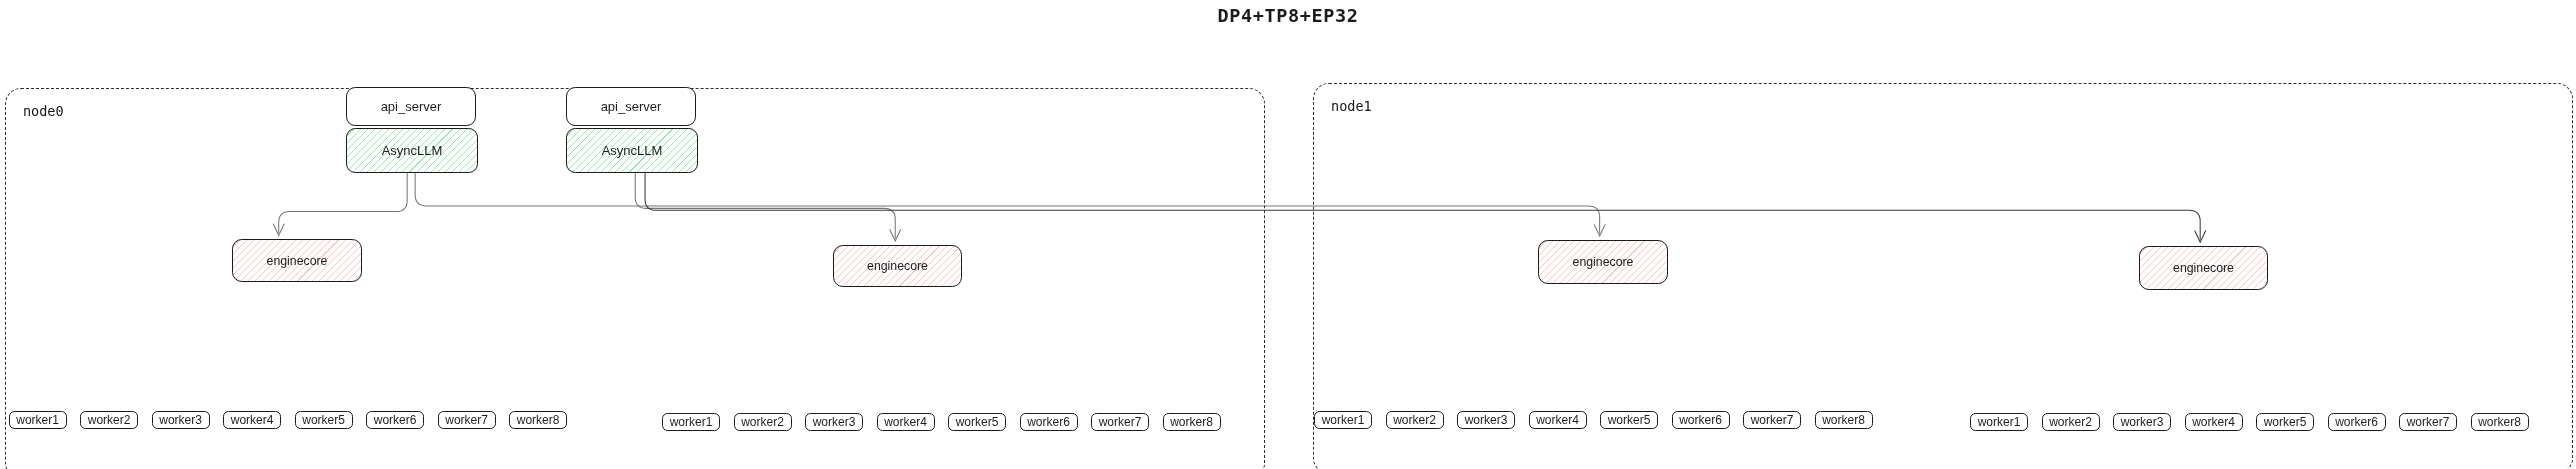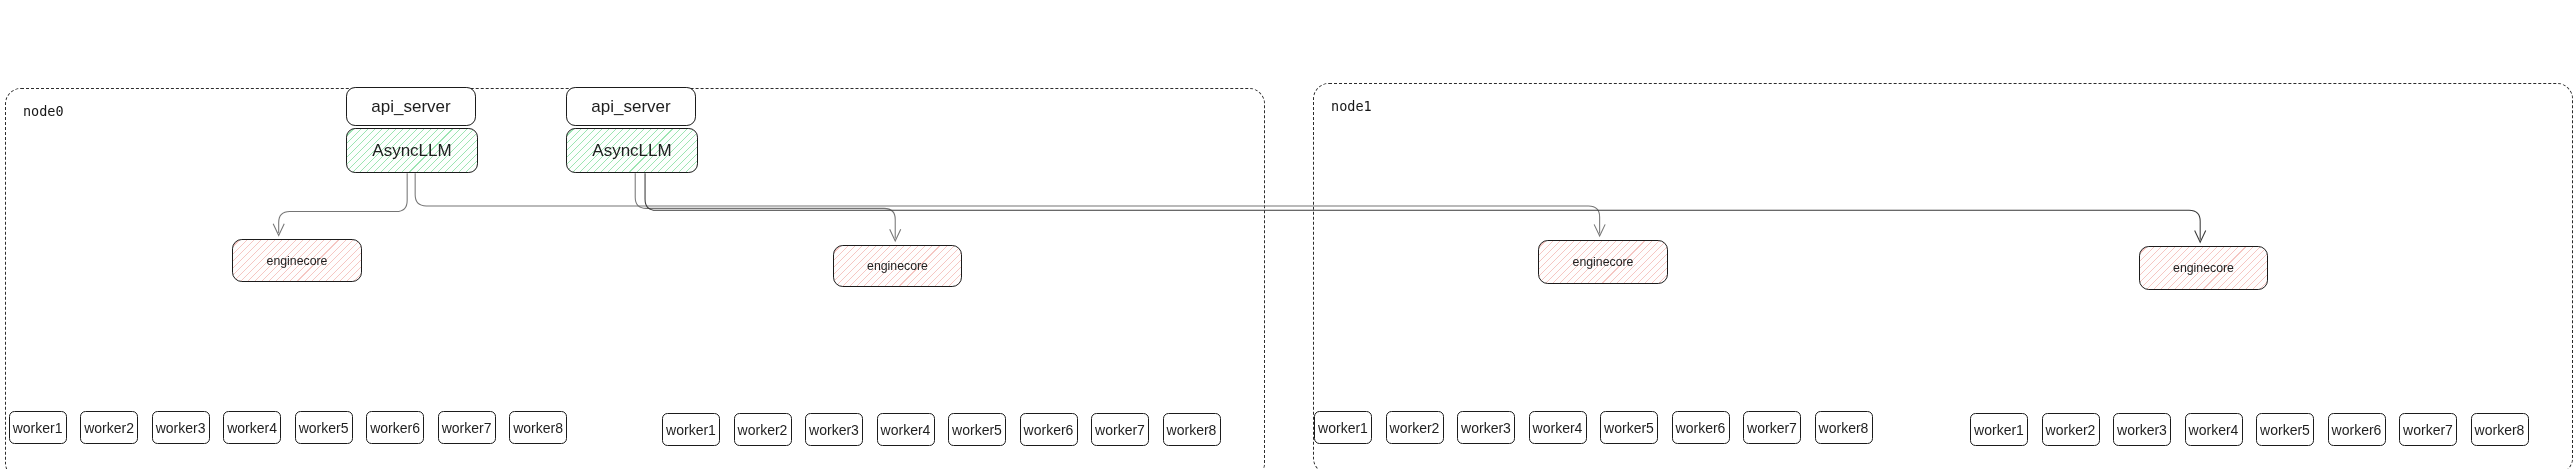--- a/index.html
+++ b/index.html
@@ -28,21 +28,21 @@
     position:absolute;left:17px;top:13.5px;
     font-family:"DejaVu Sans Mono", monospace;
     font-size:13.5px;color:#161616;
   }
   .shape{
     position:absolute;
     box-sizing:border-box;
     border:1.4px solid #1b1b1b;
     display:flex;align-items:center;justify-content:center;
     background:#ffffff;
-    font-size:17px;
+    font-size:13px;
   }
   .round15{border-radius:9.2px;}
   .round16{border-radius:9.8px;}
   .hatch-green{
     background-color:#fcfffd;
     background-image:repeating-linear-gradient(135deg,
       rgba(140,224,165,0) 0px, rgba(140,224,165,0) 4.2px,
       rgba(140,224,165,0.85) 4.2px, rgba(140,224,165,0.85) 5px);
     align-items:center;
   }
@@ -52,36 +52,37 @@
       rgba(243,185,180,0) 0px, rgba(243,185,180,0) 4.2px,
       rgba(243,185,180,0.8) 4.2px, rgba(243,185,180,0.8) 5px);
     font-size:12.3px;
   }
   .worker-row{
     position:absolute;
     display:flex;gap:13.5px;
   }
   .worker{
     box-sizing:border-box;
-    width:58px;height:33px;
+    width:58px;height:18px;
     border:1.2px solid #1b1b1b;
     border-radius:5.5px;
     display:flex;align-items:center;justify-content:center;
-    font-size:14px;
+    font-size:12px;
     background:#ffffff;
   }
   svg.connectors{position:absolute;left:0;top:0;}
   .edge{fill:none;stroke-width:1.7px;}
   .arrow{fill:none;stroke-width:1.7px;}
 </style>
 </head>
 <body>
 
 <div class="canvas">
 
+  <div class="title">DP4+TP8+EP32</div>
 
   <div class="node-box" style="left:4.9px;top:88px;width:1258px;height:389px;">
     <div class="node-label">node0</div>
   </div>
 
   <div class="node-box" style="left:1313px;top:83px;width:1258px;height:389px;">
     <div class="node-label">node1</div>
   </div>
 
   <svg class="connectors" width="2576" height="469" viewBox="0 0 4188 763">

